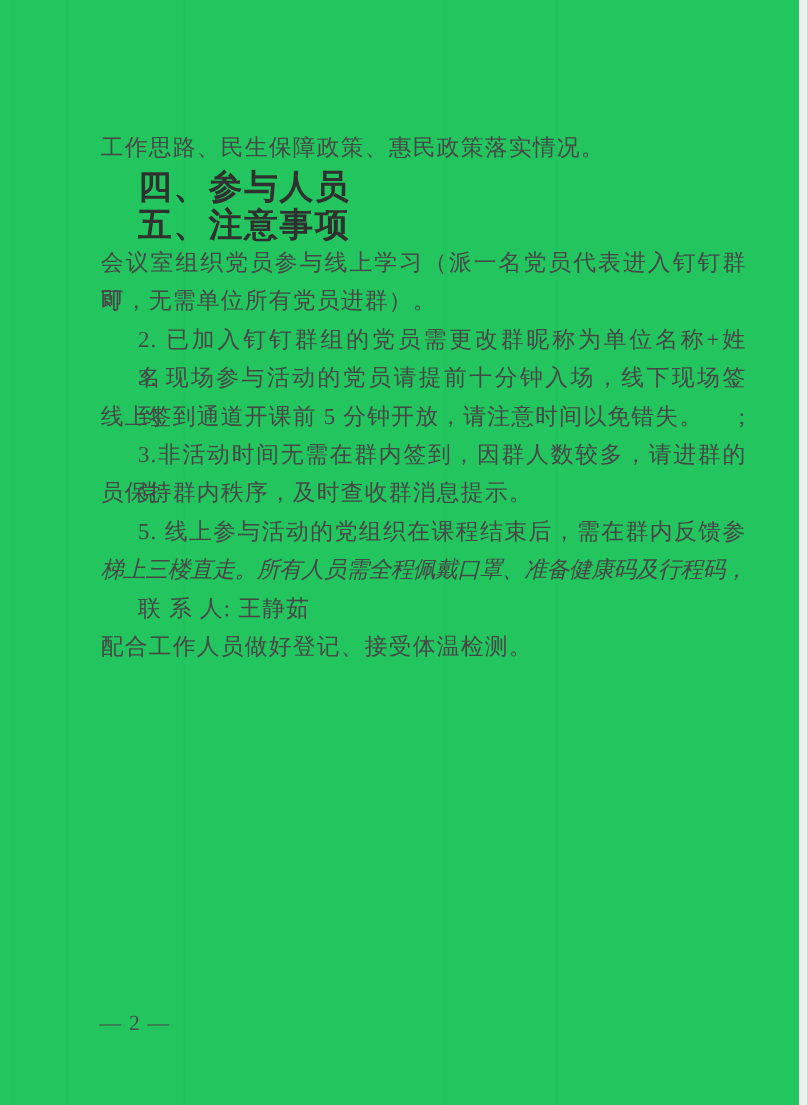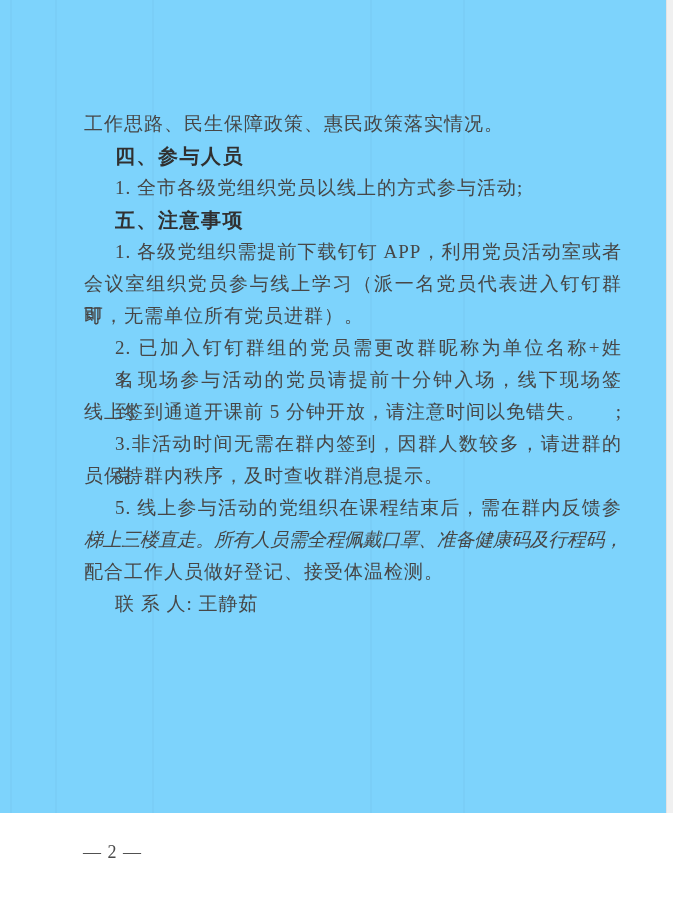--- a/index.html
+++ b/index.html
@@ -6,22 +6,22 @@
   body {
     width: 673px; height: 921px;
     background: #ffffff;
     font-family: "Liberation Serif", "DejuVu Serif", serif;
     font-family: "Liberation Serif", "DejaVu Serif", serif;
     position: relative;
     overflow: hidden;
   }
   .page {
     position: absolute; left: 0; top: 0;
-    width: 673px; height: 813px;
-    background: #7dd3fc;
+    width: 673px; height: 921px;
+    background: #22c55e;
   }
   
   .streak {
     position: absolute; top: 0; bottom: 0; width: 2px;
     background: rgba(0,0,0,0.02);
   }
   
   .page-edge {
     position: absolute; top: 0; right: 0;
     width: 6px; height: 100%;
@@ -42,21 +42,21 @@
   }
   .line.indent { padding-left: 31px; }
   .line.stretch {
     text-align: justify;
     text-align-last: justify;
   }
   .line.tight { letter-spacing: -1px; font-style: italic; }
   .line.heading {
     font-family: "Liberation Sans", "DejaVu Sans", sans-serif;
     font-weight: 700;
-    font-size: 20px;
+    font-size: 28px;
     color: #303030;
     letter-spacing: 1.5px;
   }
   .page-number {
     position: absolute;
     left: 83px; top: 841px;
     font-size: 18px;
     line-height: 22px;
     color: #4a4a4a;
     letter-spacing: 1px;
@@ -69,32 +69,30 @@
 <div class="page">
   <div class="streak" style="left:10px"></div>
   <div class="streak" style="left:55px"></div>
   <div class="streak" style="left:152px"></div>
   <div class="streak" style="left:370px"></div>
   <div class="streak" style="left:463px"></div>
 
   <div class="content" id="doc-body">
       <div class="line">工作思路、民生保障政策、惠民政策落实情况。</div>
       <div class="line heading indent">四、参与人员</div>
-      <div class="line indent">1. 全市各级党组织党员以线上的方式参与活动;</div>
       <div class="line heading indent">五、注意事项</div>
-      <div class="line indent stretch">1. 各级党组织需提前下载钉钉 APP，利用党员活动室或者</div>
       <div class="line stretch">会议室组织党员参与线上学习（派一名党员代表进入钉钉群即</div>
       <div class="line">可，无需单位所有党员进群）。</div>
       <div class="line indent stretch">2. 已加入钉钉群组的党员需更改群昵称为单位名称+姓名，</div>
       <div class="line indent stretch">3. 现场参与活动的党员请提前十分钟入场，线下现场签到;</div>
       <div class="line">线上签到通道开课前 5 分钟开放，请注意时间以免错失。</div>
       <div class="line indent stretch">3.非活动时间无需在群内签到，因群人数较多，请进群的党</div>
       <div class="line">员保持群内秩序，及时查收群消息提示。</div>
       <div class="line indent stretch">5. 线上参与活动的党组织在课程结束后，需在群内反馈参</div>
       <div class="line stretch tight">梯上三楼直走。所有人员需全程佩戴口罩、准备健康码及行程码，</div>
+      <div class="line indent">联 系 人: 王静茹</div>
       <div class="line">配合工作人员做好登记、接受体温检测。</div>
-      <div class="line indent">联 系 人: 王静茹</div>
     </div>
 
   <div class="page-number">— 2 —</div>
 
   <div class="page-edge"></div>
 </div>
 
 </body></html>

